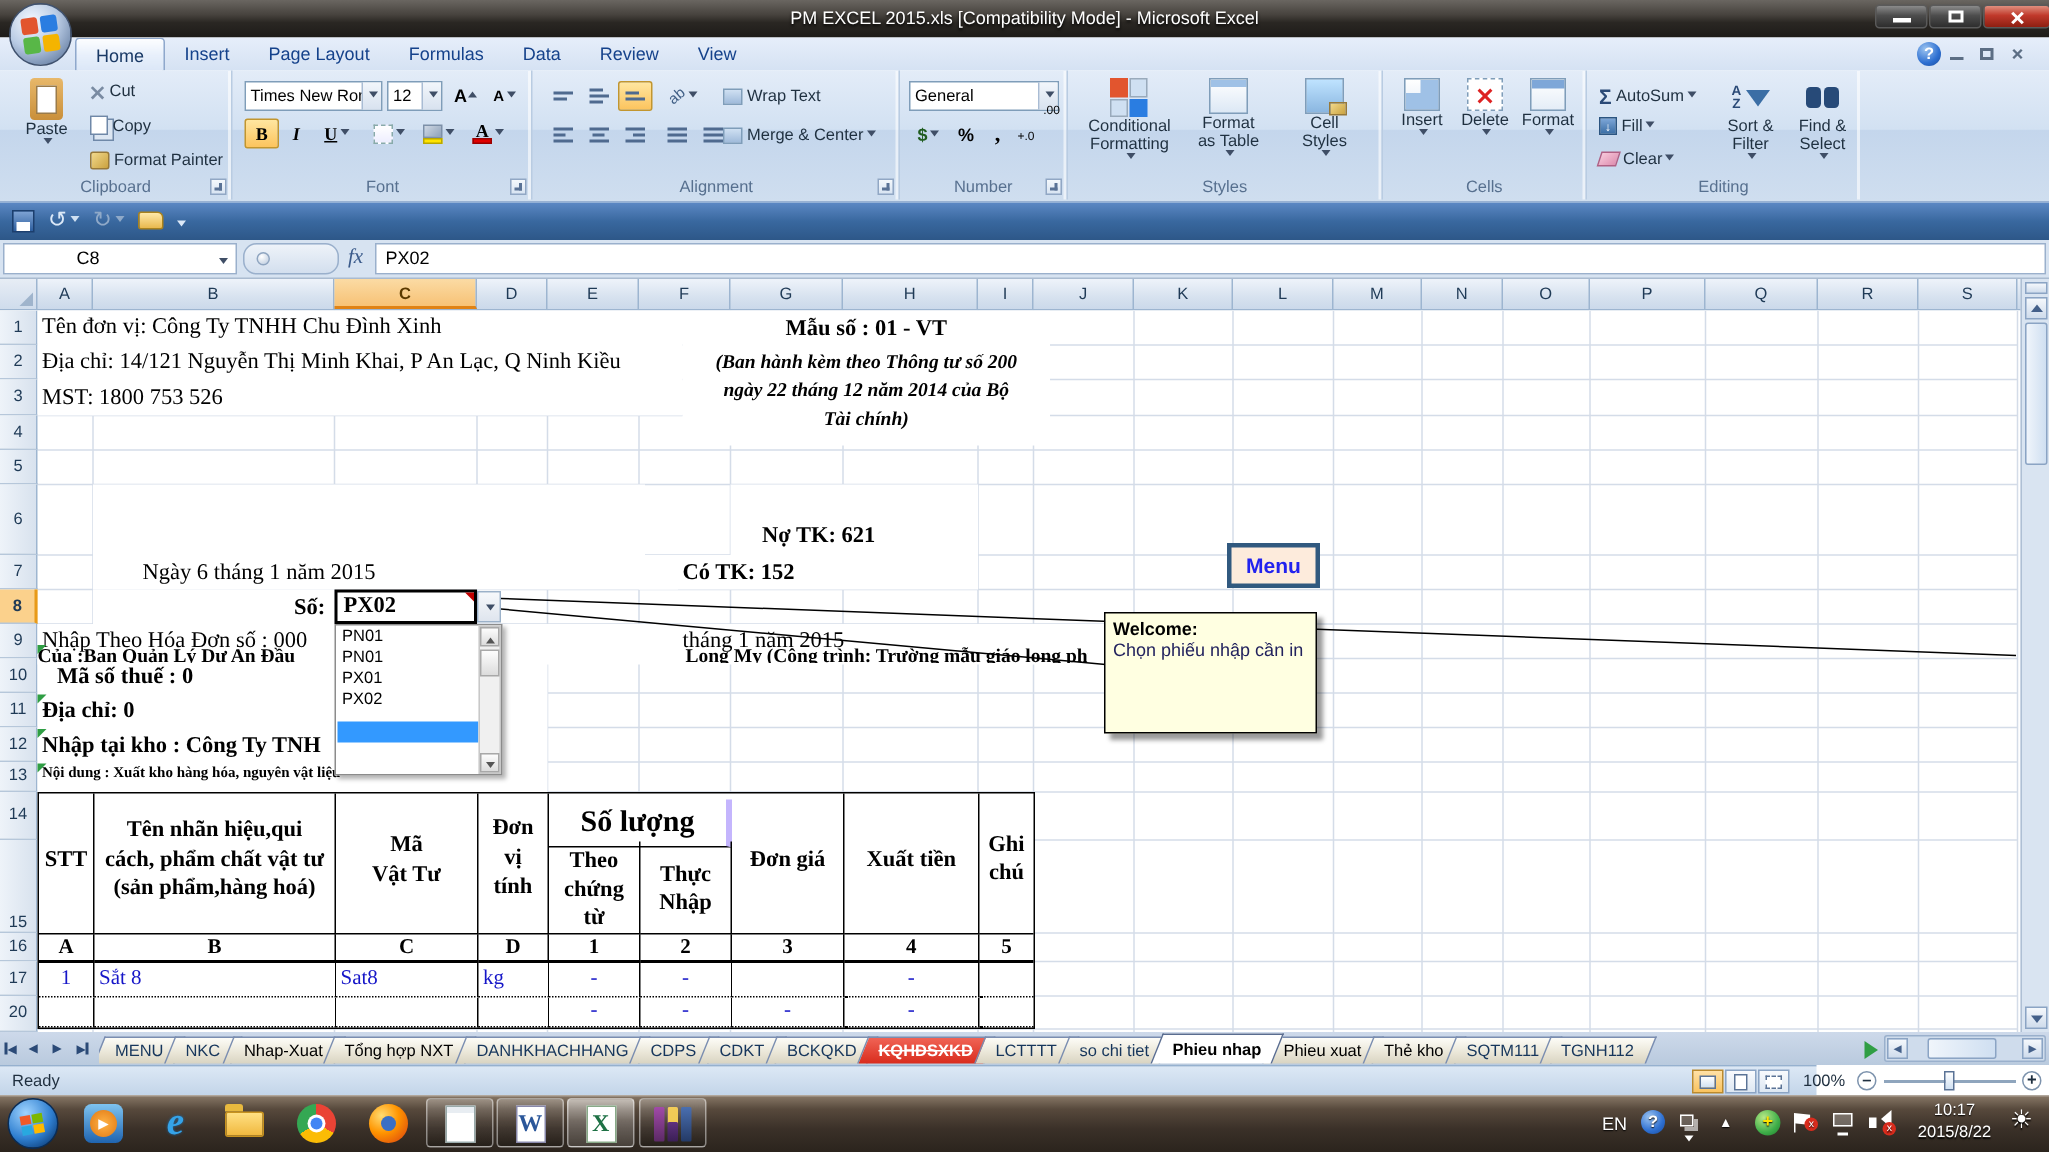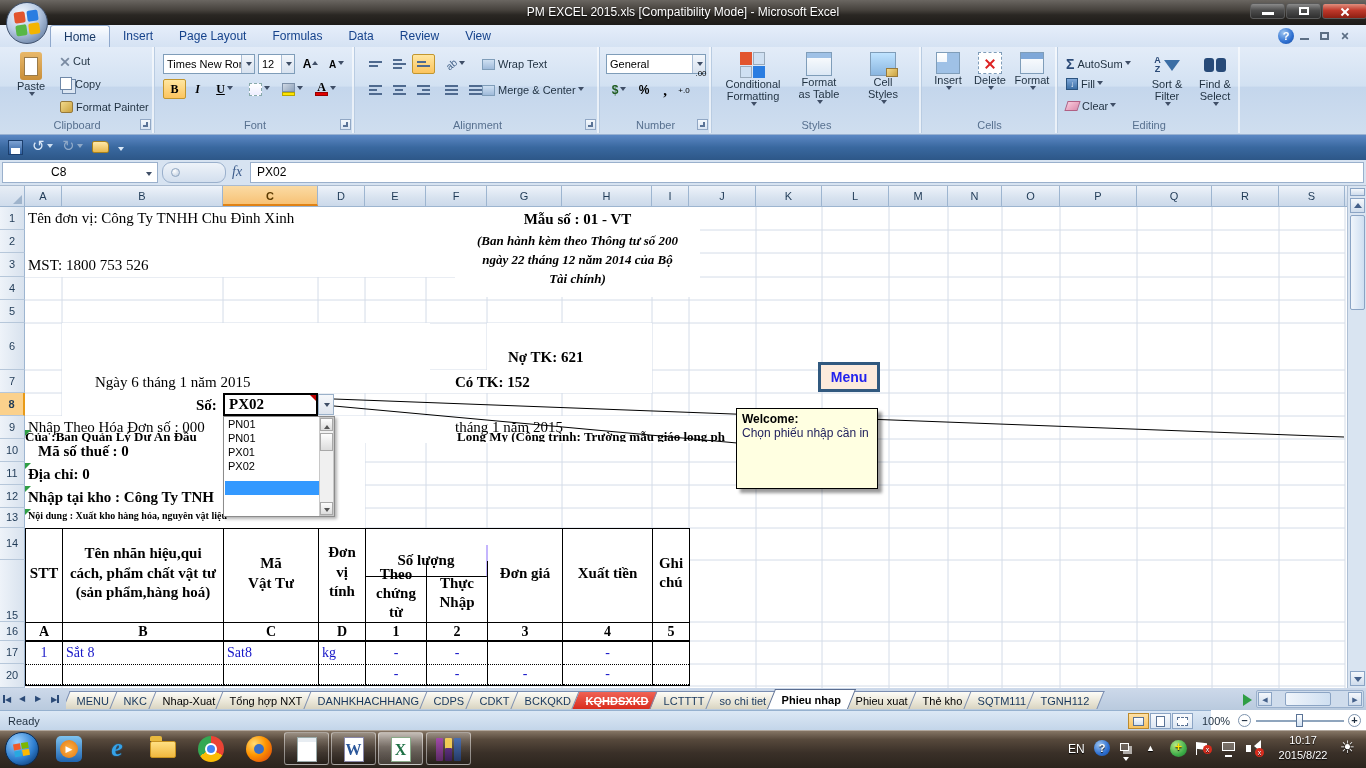--- a/index.html
+++ b/index.html
@@ -515,20 +515,21 @@
   <div class="patch" style="left:62px;top:116px;width:368px;height:47px"></div>
   <div class="patch" style="left:487px;top:116px;width:165px;height:47px"></div>
   <div class="patch" style="left:62px;top:163px;width:390px;height:23px"></div>
   <div class="patch" style="left:426px;top:163px;width:226px;height:23px"></div>
   <div class="patch" style="left:62px;top:186px;width:161px;height:23px"></div>
   <div class="patch" style="left:25px;top:209px;width:712px;height:27px"></div>
   <div class="patch" style="left:25px;top:232px;width:340px;height:89px"></div>
 
   <div class="doc" style="left:28px;top:3px">Tên đơn vị:  Công Ty TNHH Chu Đình Xinh</div>
   <div class="doc ctr" style="left:455px;top:4px;width:245px;font-weight:600">Mẫu số :  01 -  VT</div>
+  <div class="doc" style="left:28px;top:26px">Địa chỉ: 14/121 Nguyễn Thị Minh Khai, P An Lạc, Q Ninh Kiều</div>
   <div class="doc pre ctr b i" style="left:455px;top:25px;width:245px;font-size:13px;line-height:1.45;white-space:pre-line">(Ban hành kèm theo Thông tư số 200
 ngày 22 tháng 12 năm 2014 của Bộ
 Tài chính)</div>
   <div class="doc" style="left:28px;top:50px">MST:  1800 753 526</div>
   <div class="doc b" style="left:508px;top:142px">Nợ TK:  621</div>
   <div class="doc" style="left:95px;top:167px">Ngày   6    tháng    1   năm   2015</div>
   <div class="doc b" style="left:455px;top:167px">Có TK:       152</div>
   <div class="doc b" style="left:196px;top:190px">Số:</div>
   <div class="doc" style="left:28px;top:212px">Nhập Theo Hóa Đơn số : 000</div>
   <div class="doc" style="left:455px;top:212px">tháng   1   năm   2015</div>
@@ -549,21 +550,21 @@
   <div class="ab" style="left:25px;top:321px;width:665px;height:158px;border:1px solid #000;background:#fff">
     <div class="tcell pre b ctr" style="left:0;top:0;width:37px;height:94px;border-right:1px solid #000;border-bottom:1px solid #000;font-size:15px;line-height:88px">STT</div>
     <div class="tcell pre b ctr" style="left:37px;top:0;width:161px;height:94px;border-right:1px solid #000;border-bottom:1px solid #000;font-size:15px;line-height:1.3;padding-top:15px">Tên nhãn hiệu,qui
 cách, phẩm chất vật  tư
 (sản phẩm,hàng hoá)</div>
     <div class="tcell pre b ctr" style="left:198px;top:0;width:95px;height:94px;border-right:1px solid #000;border-bottom:1px solid #000;font-size:15px;line-height:1.3;padding-top:25px">Mã
 Vật Tư</div>
     <div class="tcell pre b ctr" style="left:293px;top:0;width:47px;height:94px;border-right:1px solid #000;border-bottom:1px solid #000;font-size:15px;line-height:1.3;padding-top:14px">Đơn
 vị
 tính</div>
-    <div class="tcell b ctr" style="left:340px;top:16px;width:122px;height:32px;border-right:2px solid #c4b5fd;border-bottom:1px solid #000;font-size:15px;line-height:30px">Số lượng</div>
+    <div class="tcell b ctr" style="left:340px;top:4px;width:122px;height:32px;border-right:4px solid #c4b5fd;border-bottom:1px solid #000;font-size:20px;line-height:30px">Số lượng</div>
     <div class="tcell pre b ctr" style="left:340px;top:32px;width:61px;height:62px;border-right:1px solid #000;border-bottom:1px solid #000;font-size:15px;line-height:1.25;padding-top:4px">Theo
 chứng
 từ</div>
     <div class="tcell pre b ctr" style="left:401px;top:32px;width:61px;height:62px;border-right:1px solid #000;border-bottom:1px solid #000;font-size:15px;line-height:1.25;padding-top:13px">Thực
 Nhập</div>
     <div class="tcell b ctr" style="left:462px;top:0;width:75px;height:94px;border-right:1px solid #000;border-bottom:1px solid #000;font-size:15px;line-height:88px">Đơn giá</div>
     <div class="tcell b ctr" style="left:537px;top:0;width:90px;height:94px;border-right:1px solid #000;border-bottom:1px solid #000;font-size:15px;line-height:88px">Xuất  tiền</div>
     <div class="tcell pre b ctr" style="left:627px;top:0;width:36px;height:94px;border-bottom:1px solid #000;font-size:15px;line-height:1.25;padding-top:25px">Ghi
 chú</div>
 

